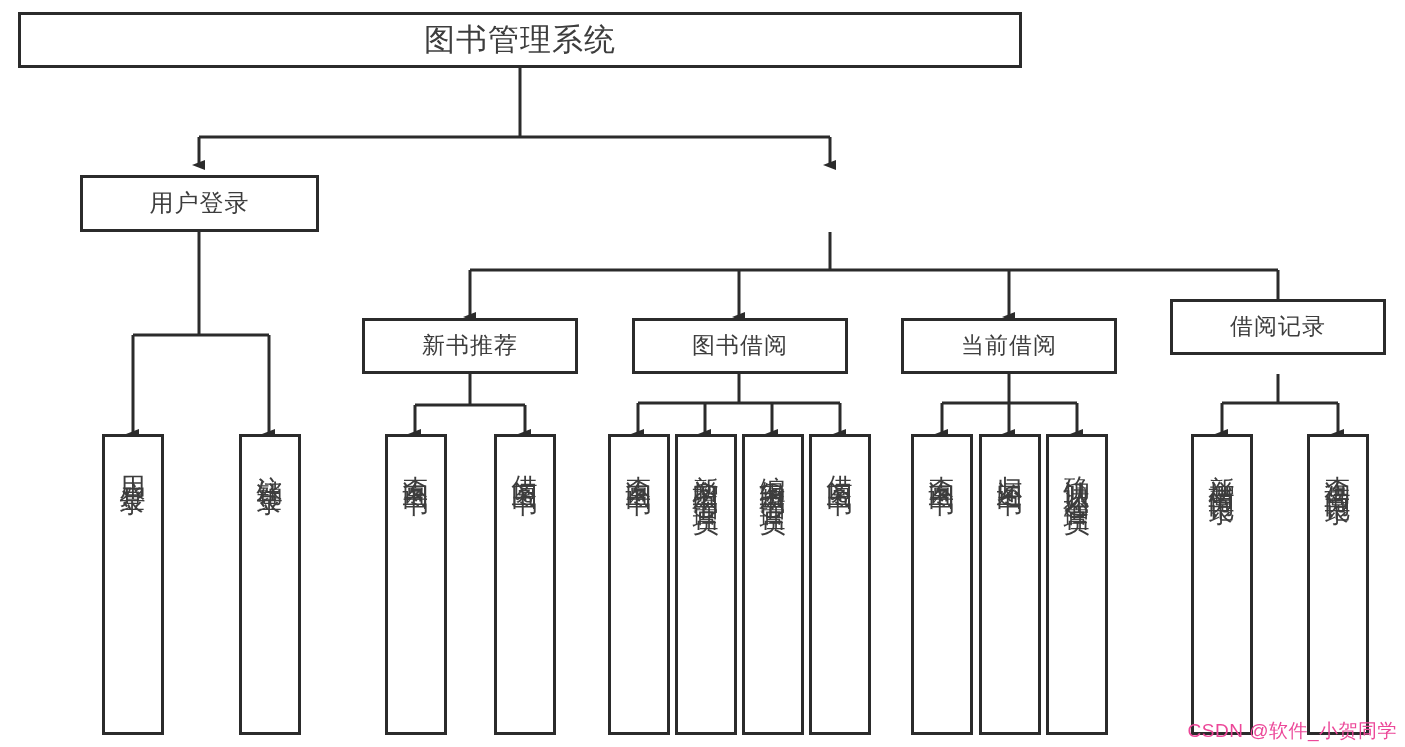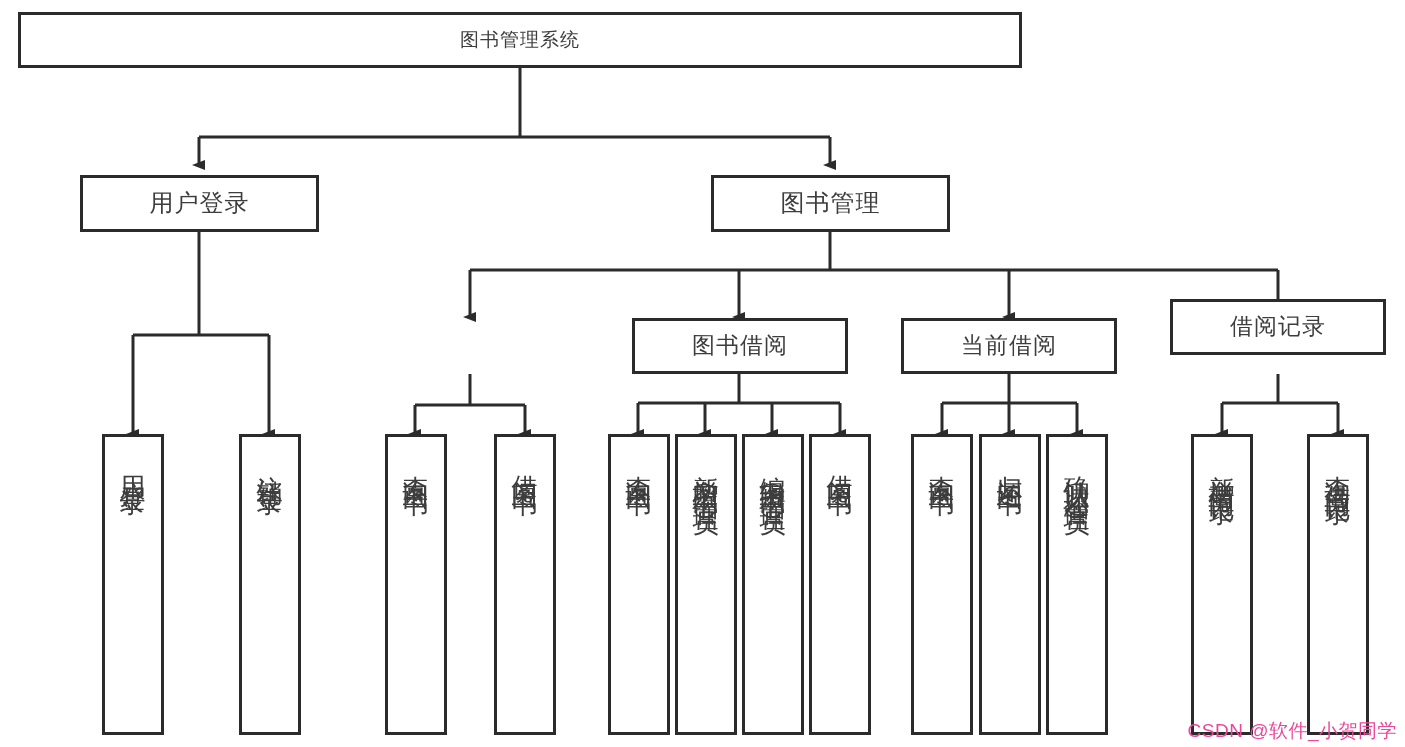--- a/index.html
+++ b/index.html
@@ -26,21 +26,21 @@
     display: flex;
     align-items: center;
     justify-content: center;
     color: #3d3d3d;
   }
   .node .label {
     line-height: 1.12;
     letter-spacing: 1px;
     white-space: nowrap;
   }
-  .node.root .label { font-size: 19px; }
+  .node.root .label { font-size: 31px; }
   .node.lvl1 .label { font-size: 24px; }
   .node.lvl2 .label { font-size: 23px; }
   .node.leaf {
     align-items: flex-start;
     padding-top: 18px;
   }
   .node.leaf .label {
     writing-mode: vertical-rl;
     text-orientation: upright;
     font-size: 26px;
@@ -124,24 +124,24 @@
     <path class="edge-line" d="M1338,403 L1338,434" marker-end="url(#ah)"></path>
   </svg>
 
   <div class="node root" style="left:18px; top:12px; width:1004px; height:56px;">
     <span class="label">图书管理系统</span>
   </div>
 
   <div class="node lvl1" style="left:80px; top:175px; width:239px; height:57px;">
     <span class="label">用户登录</span>
   </div>
-  <div class="node lvl1" style="left:711px; top:175px; width:239px; height:57px;">
-    <span class="label">图书管理</span>
+
+  <div class="node lvl2" style="left:362px; top:318px; width:216px; height:56px;">
+    <span class="label">新书推荐</span>
   </div>
-
   <div class="node lvl2" style="left:632px; top:318px; width:216px; height:56px;">
     <span class="label">图书借阅</span>
   </div>
   <div class="node lvl2" style="left:901px; top:318px; width:216px; height:56px;">
     <span class="label">当前借阅</span>
   </div>
   <div class="node lvl2" style="left:1170px; top:299px; width:216px; height:56px;">
     <span class="label">借阅记录</span>
   </div>
 

